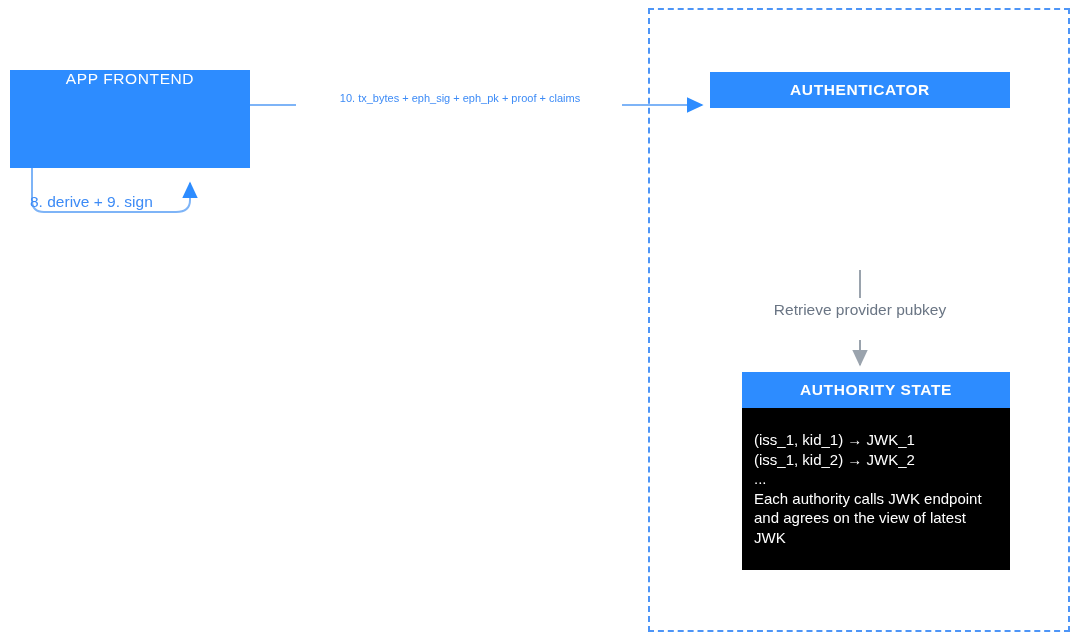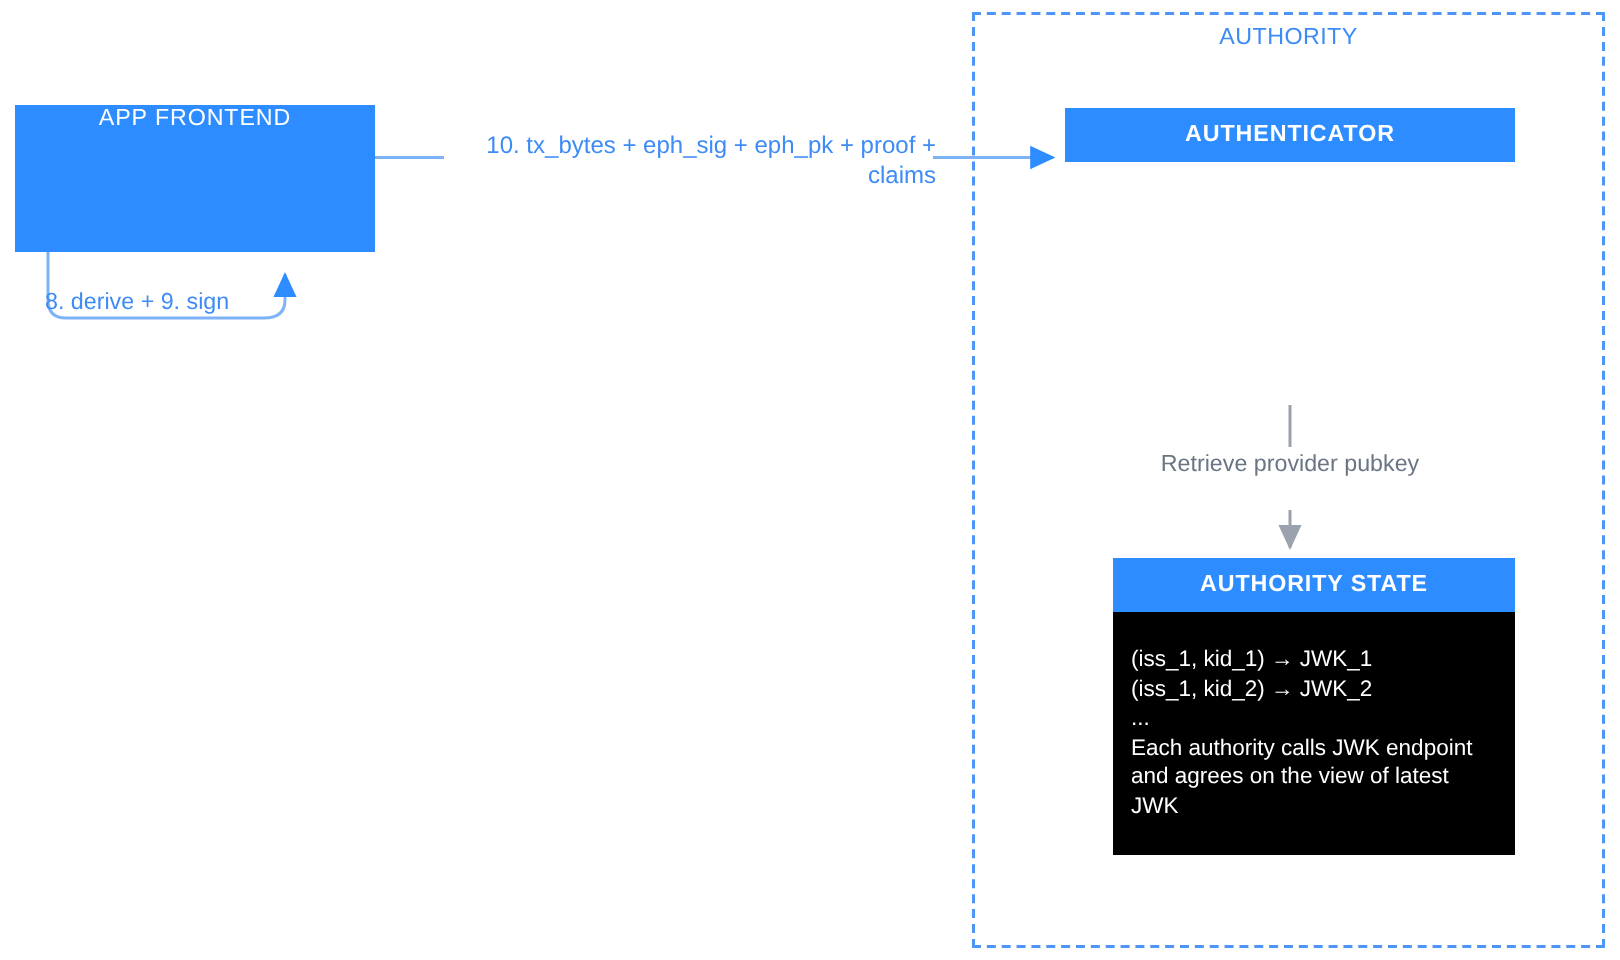--- a/index.html
+++ b/index.html
@@ -112,22 +112,21 @@
   .edge-label {
     position: absolute;
     text-align: center;
     line-height: 20px;
   }
   #label-tx {
     left: 296px;
     top: 88px;
     width: 328px;
     color: #3d8bf6;
-    font-size: 16px;
-    text-align: right;
+    font-size: 11px;
   }
   #label-derive-sign {
     left: 30px;
     top: 192px;
     width: 180px;
     color: #3d8bf6;
     font-size: 15.5px;
     text-align: left;
   }
   #label-retrieve {
@@ -145,21 +144,20 @@
     height: 640px;
     pointer-events: none;
   }
 </style>
 </head>
 <body>
 
 <div class="canvas">
 
   <div class="authority-group"></div>
-  <div class="authority-title">AUTHORITY</div>
 
   <svg class="edges" viewBox="0 0 1080 640" xmlns="http://www.w3.org/2000/svg">
     <defs>
       <marker id="arrow-blue" markerWidth="9" markerHeight="9" refX="7.6" refY="4.5" orient="auto" markerUnits="strokeWidth">
         <path d="M0,0.6 L8.4,4.5 L0,8.4 z" fill="#2d8cff"></path>
       </marker>
       <marker id="arrow-gray" markerWidth="9" markerHeight="9" refX="7.6" refY="4.5" orient="auto" markerUnits="strokeWidth">
         <path d="M0,0.6 L8.4,4.5 L0,8.4 z" fill="#9aa3ad"></path>
       </marker>
     </defs>

